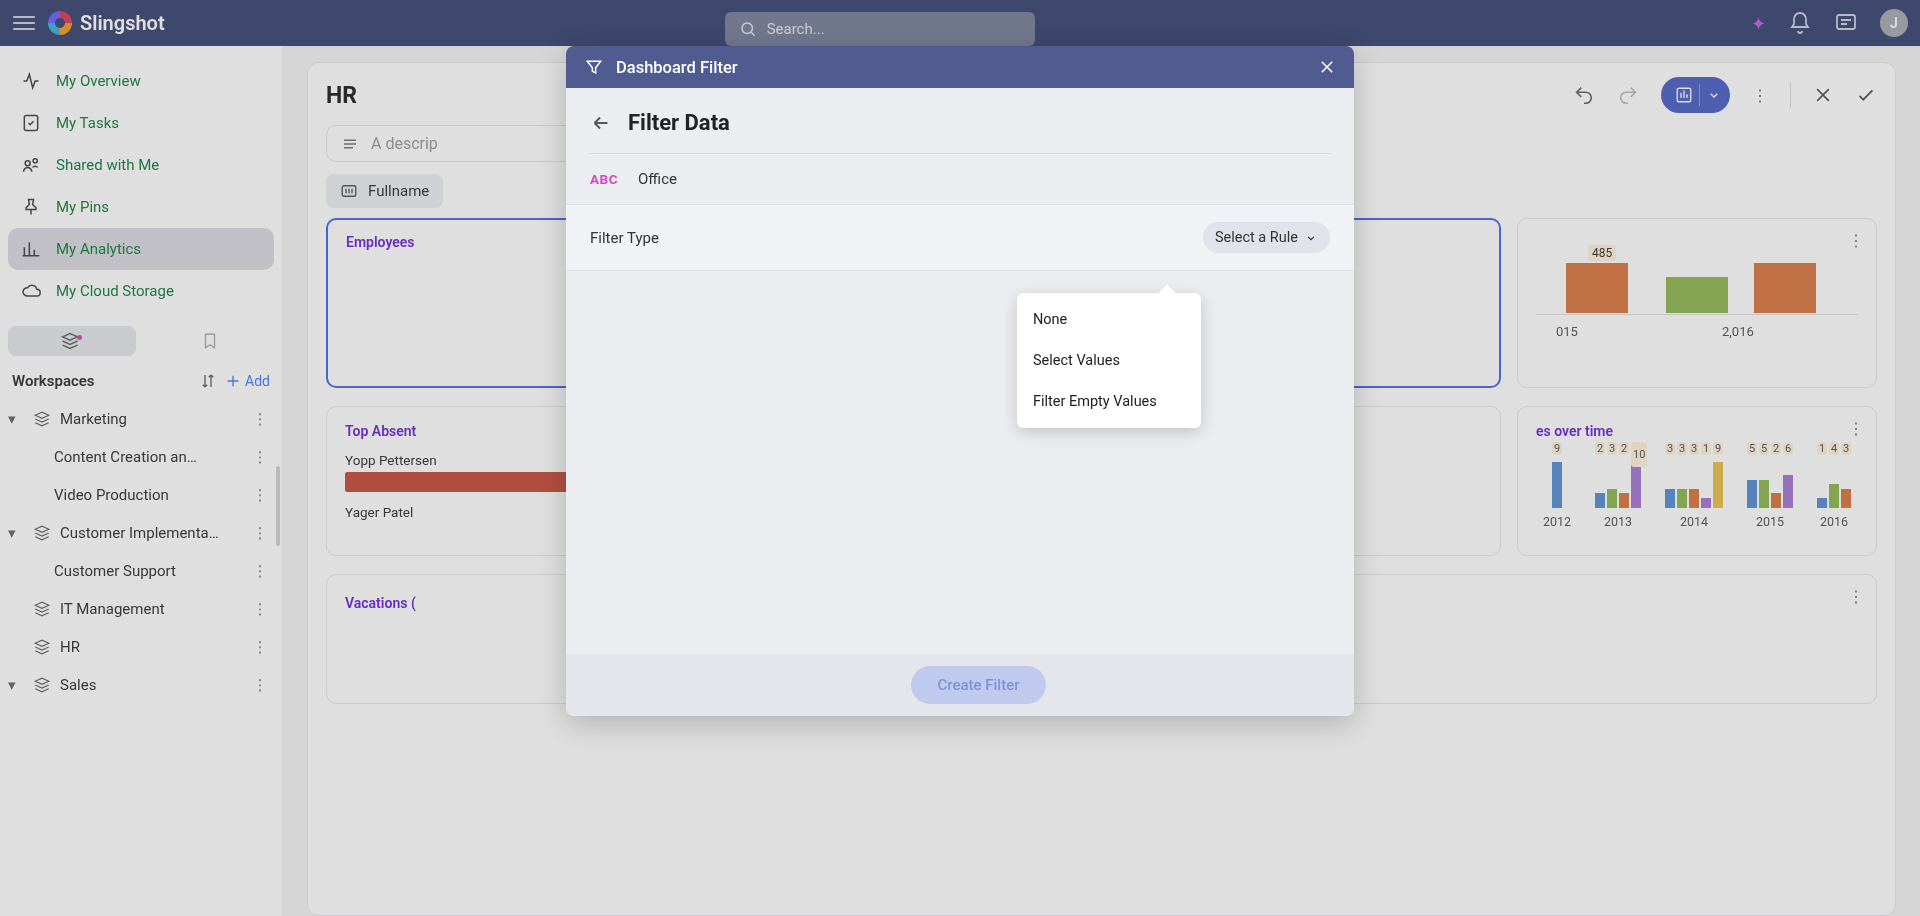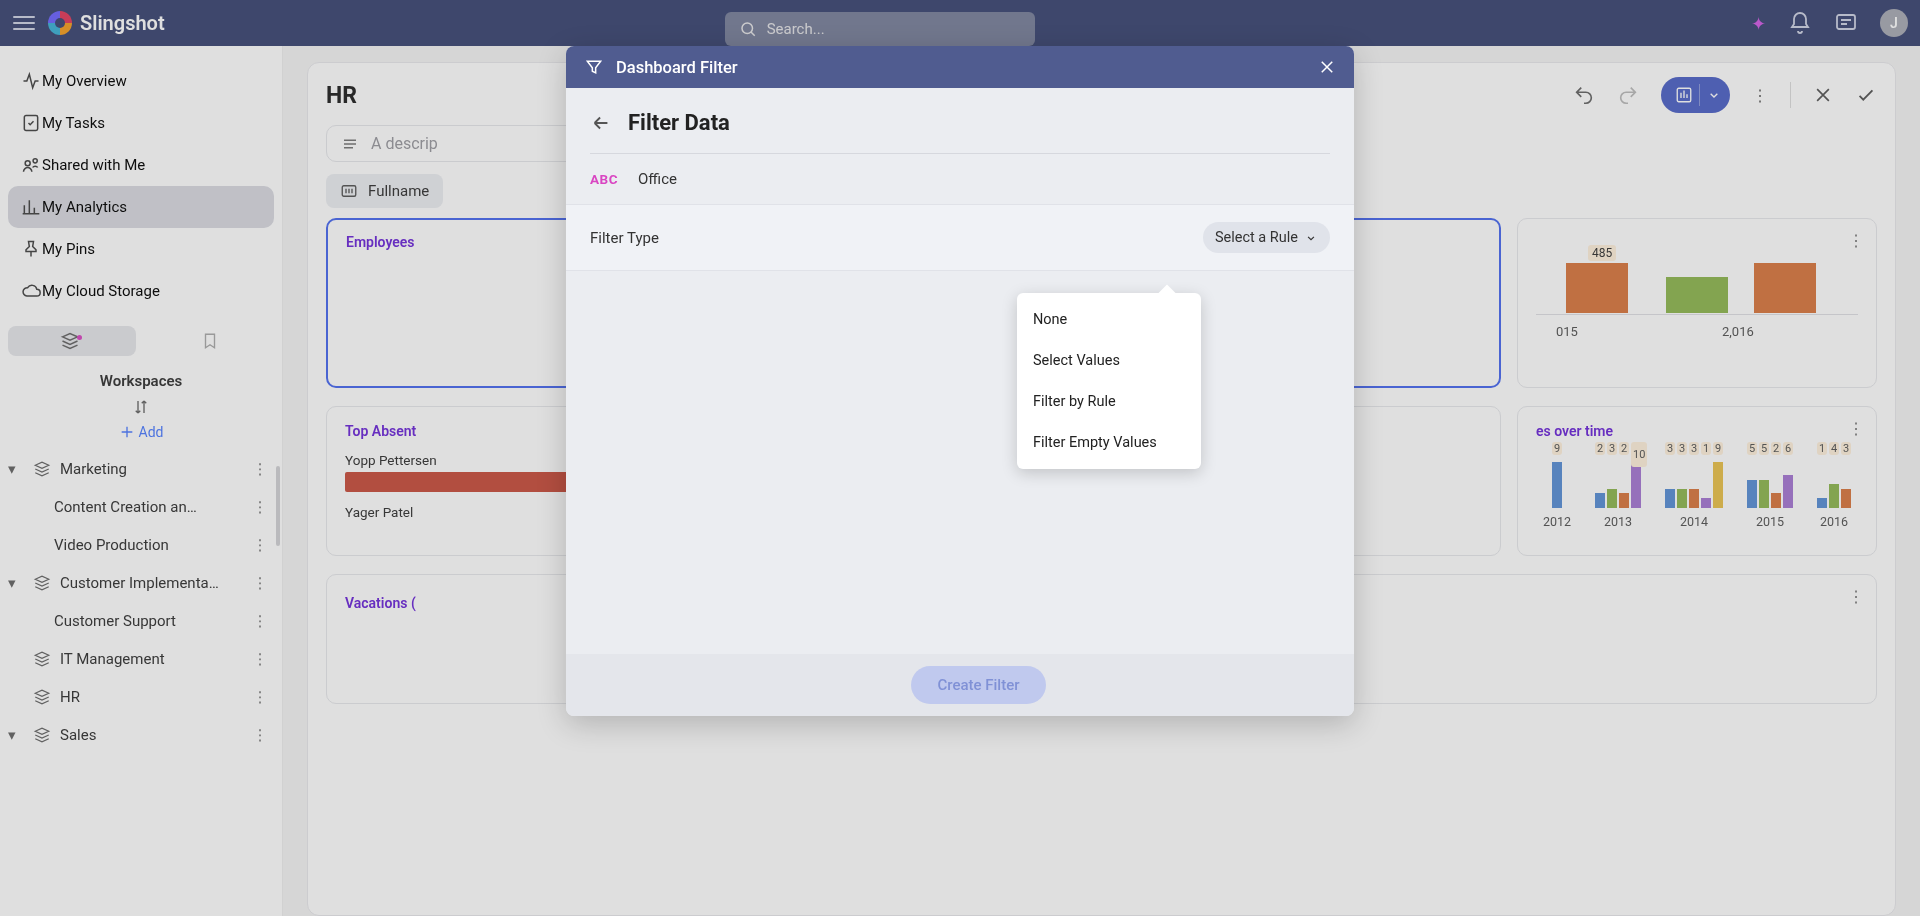--- a/index.html
+++ b/index.html
@@ -19,27 +19,27 @@
     .search-box input { border:none; background:transparent; outline:none; color:#eee; font-size:15px; flex:1; }
     .search-box input::placeholder { color:#e6e6e9; }
     .header-right { margin-left:auto; display:flex; align-items:center; gap:22px; }
     .icon-btn { color:#cfd3e5; cursor:pointer; display:flex; align-items:center; justify-content:center; width:24px; height:24px;}
     .avatar { width:28px;height:28px;border-radius:50%; background:#a9abb5; color:#fff; display:flex; align-items:center; justify-content:center; font-weight:600; font-size:14px;}
     .sparkle { color:#d25be6; font-size:18px;}
 
     
     .body { display:flex; height:calc(100vh - 46px); }
     .sidebar { width:283px; background:#fff; padding:14px 8px 0; border-right:1px solid #eee; position:relative; overflow-y:auto; }
-    .nav-item { display:flex; align-items:center; padding:10px 12px; border-radius:10px; color:#000000; font-size:15px; cursor:pointer; }
+    .nav-item { display:flex; align-items:center; gap:14px; padding:10px 12px; border-radius:10px; color:#15803d; font-size:15px; cursor:pointer; }
     .nav-item.active { background:#d9dae1; }
     .nav-icon { width:22px; height:22px; display:flex; align-items:center; justify-content:center; color:#444; }
     .sidebar-tabs { display:flex; gap:10px; margin:14px 0 12px; }
     .sidebar-tab { flex:1; height:30px; border-radius:8px; display:flex; align-items:center; justify-content:center; color:#666; }
     .sidebar-tab.active { background:#e6e7eb; }
-    .ws-header { display:flex; align-items:center; padding:4px 4px 10px; gap:8px;flex-direction:column; }
+    .ws-header { display:flex; align-items:center; padding:4px 4px 10px; gap:8px; }
     .ws-title { font-size:15px; font-weight:600; color:#333; flex:1;}
     .ws-add { color:#4d7cff; font-size:14px; display:flex; align-items:center; gap:4px;}
     .ws-item { display:flex; align-items:center; padding:10px 4px 10px 0; font-size:15px; color:#333; gap:8px;}
     .ws-caret { width:16px; color:#666; }
     .ws-stack { width:20px; color:#666;}
     .ws-label { flex:1; white-space:nowrap; overflow:hidden; text-overflow:ellipsis; }
     .ws-more { color:#777; width:20px; text-align:center; cursor:pointer; }
     .ws-child { padding-left:46px;}
     .thin-scroll { position:absolute; right:2px; top:420px; width:4px; height:80px; background:#d2d2d6; border-radius:3px;}
 
@@ -157,36 +157,36 @@
         <span class="nav-icon">
             <svg width="20" height="20" viewBox="0 0 24 24" fill="none" stroke="#444" stroke-width="1.8">
               <circle cx="8" cy="10" r="3"></circle>
               <circle cx="17" cy="7" r="2.5"></circle>
               <path d="M3 20c0-3 3-5 5-5s5 2 5 5"></path>
               <path d="M14 15c1-2 5-2 6 0"></path>
             </svg>
           </span>
         <span>Shared with Me</span>
       </div>
-      <div class="nav-item active">
-        <span class="nav-icon">
-            <svg width="20" height="20" viewBox="0 0 24 24" fill="none" stroke="#444" stroke-width="1.8">
-              <path d="M4 20V10M10 20V4M16 20v-7M22 20H2"></path>
-            </svg>
-          </span>
-        <span>My Analytics</span>
-      </div>
       <div class="nav-item">
         <span class="nav-icon">
             <svg width="20" height="20" viewBox="0 0 24 24" fill="none" stroke="#444" stroke-width="1.8">
               <path d="M9 3h6l-1 6 4 4v2H6v-2l4-4-1-6Z"></path>
               <path d="M12 15v6"></path>
             </svg>
           </span>
         <span>My Pins</span>
+      </div>
+      <div class="nav-item active">
+        <span class="nav-icon">
+            <svg width="20" height="20" viewBox="0 0 24 24" fill="none" stroke="#444" stroke-width="1.8">
+              <path d="M4 20V10M10 20V4M16 20v-7M22 20H2"></path>
+            </svg>
+          </span>
+        <span>My Analytics</span>
       </div>
       <div class="nav-item">
         <span class="nav-icon">
             <svg width="20" height="20" viewBox="0 0 24 24" fill="none" stroke="#444" stroke-width="1.8">
               <path d="M7 18a5 5 0 1 1 1-10 6 6 0 0 1 11 2 4 4 0 0 1 0 8H7Z"></path>
             </svg>
           </span>
         <span>My Cloud Storage</span>
       </div>
 
@@ -462,16 +462,15 @@
     <div class="modal-footer">
       <div class="create-btn">
         <span>Create Filter</span>
       </div>
     </div>
   </div>
 
   <div class="dropdown" style="top:293px; left:1017px;">
     <div class="dd-item">None</div>
     <div class="dd-item">Select Values</div>
-    <div class="dd-item">Filter by Rule</div>
     <div class="dd-item">Filter Empty Values</div>
   </div>
 </div>
 
 </body></html>

